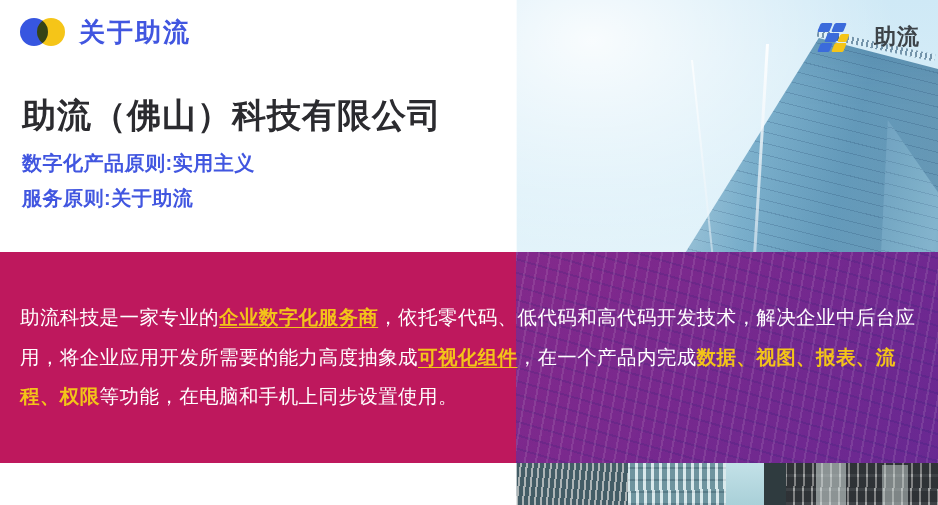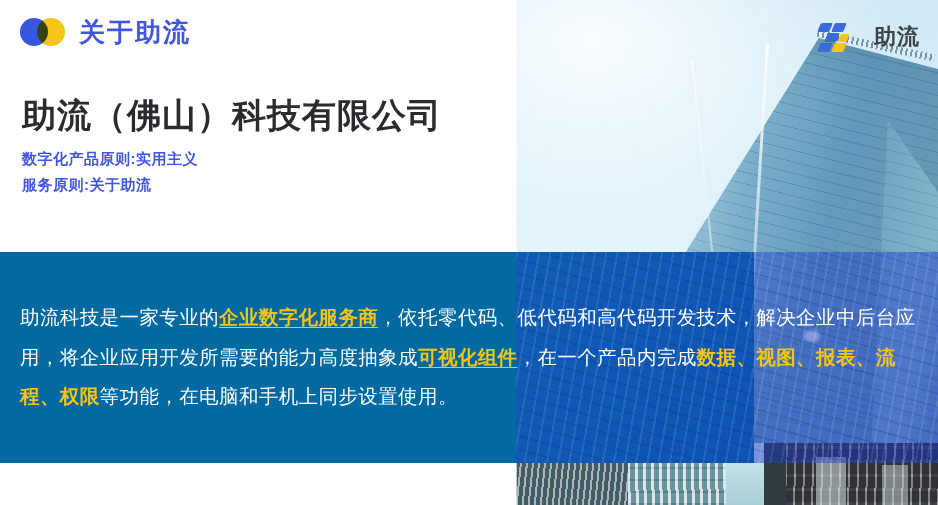--- a/index.html
+++ b/index.html
@@ -124,27 +124,27 @@
   .hdr-title{
     font-size:26px;font-weight:bold;color:#4156e0;letter-spacing:2px;line-height:1;
   }
 
   .company{
     position:absolute;left:22px;top:94px;
     font-size:34px;font-weight:bold;color:#2b2b2f;letter-spacing:1px;line-height:1.25;
   }
   .principles{position:absolute;left:22px;top:146px;}
   .principle{
-    font-size:15px;font-weight:bold;color:#4156e0;letter-spacing:.5px;line-height:1.75;
+    font-size:20px;font-weight:bold;color:#4156e0;letter-spacing:.5px;line-height:1.75;
   }
 
   
   .band{
-    position:absolute;left:0;top:252px;width:754px;height:211px;
-    background:#0369a1;
+    position:absolute;left:0;top:252px;width:938px;height:211px;
+    background:#be185d;
   }
   .band-right-tint{
     position:absolute;left:516px;top:0;width:422px;height:211px;
     background:linear-gradient(125deg,rgba(36,70,215,.55) 0%,rgba(40,76,225,.42) 45%,rgba(28,60,200,.62) 100%);
     background-image:
       repeating-linear-gradient(100deg, rgba(255,255,255,.10) 0 2px, rgba(255,255,255,0) 2px 11px),
       repeating-linear-gradient(16deg, rgba(10,30,110,.14) 0 2px, rgba(10,30,110,0) 2px 13px),
       linear-gradient(125deg,rgba(36,70,215,.40),rgba(26,56,195,.55));
     mix-blend-mode:normal;opacity:.95;
   }

